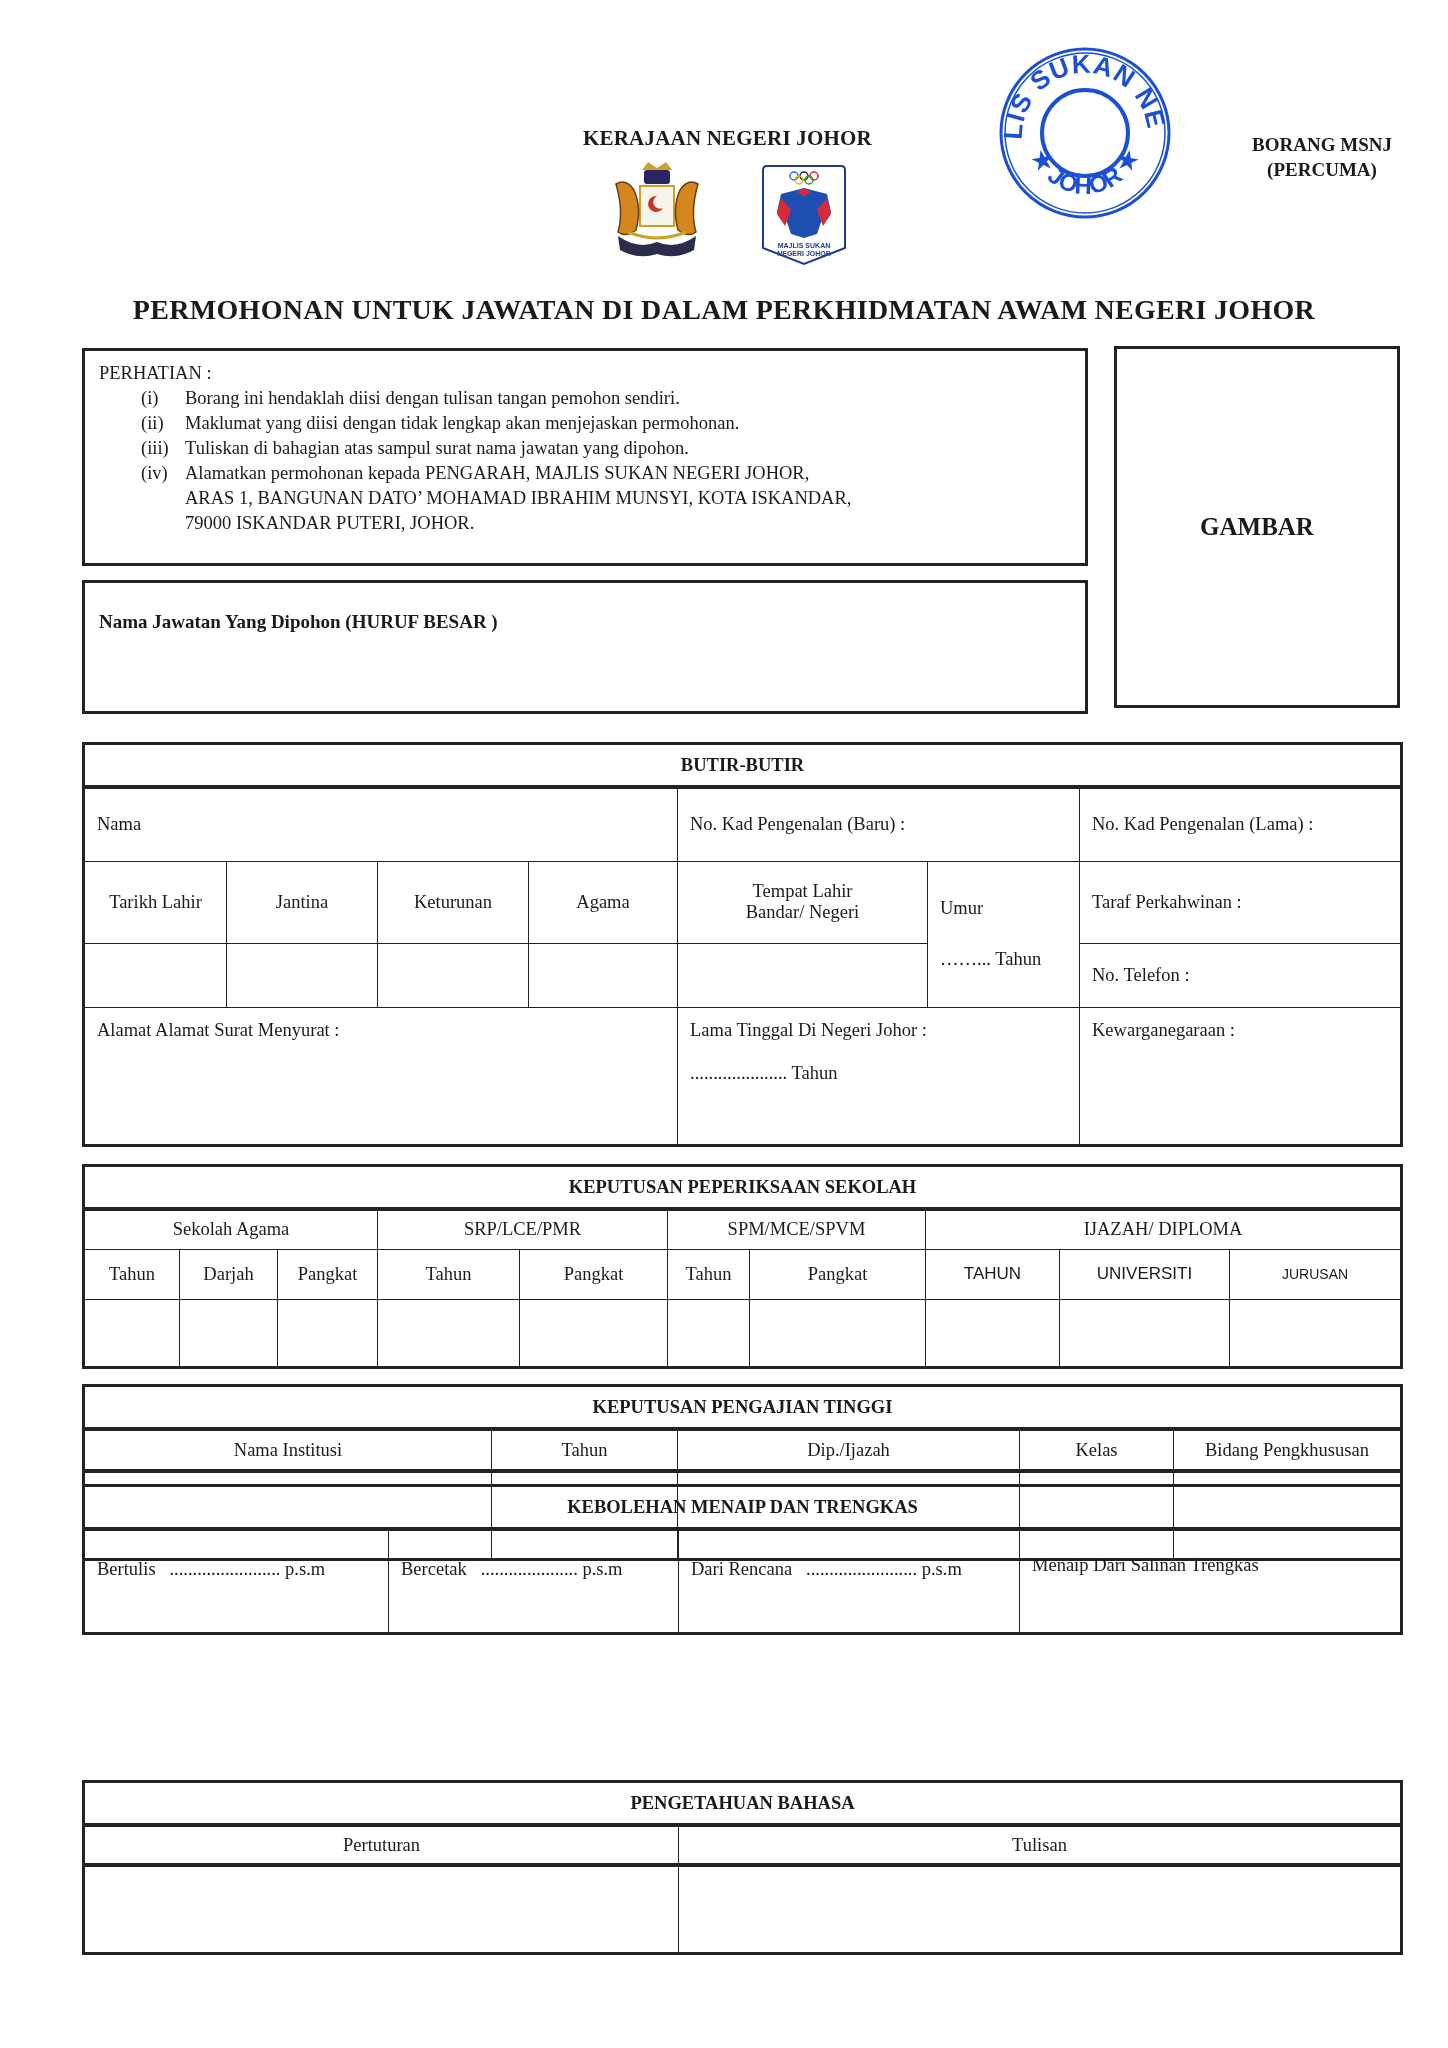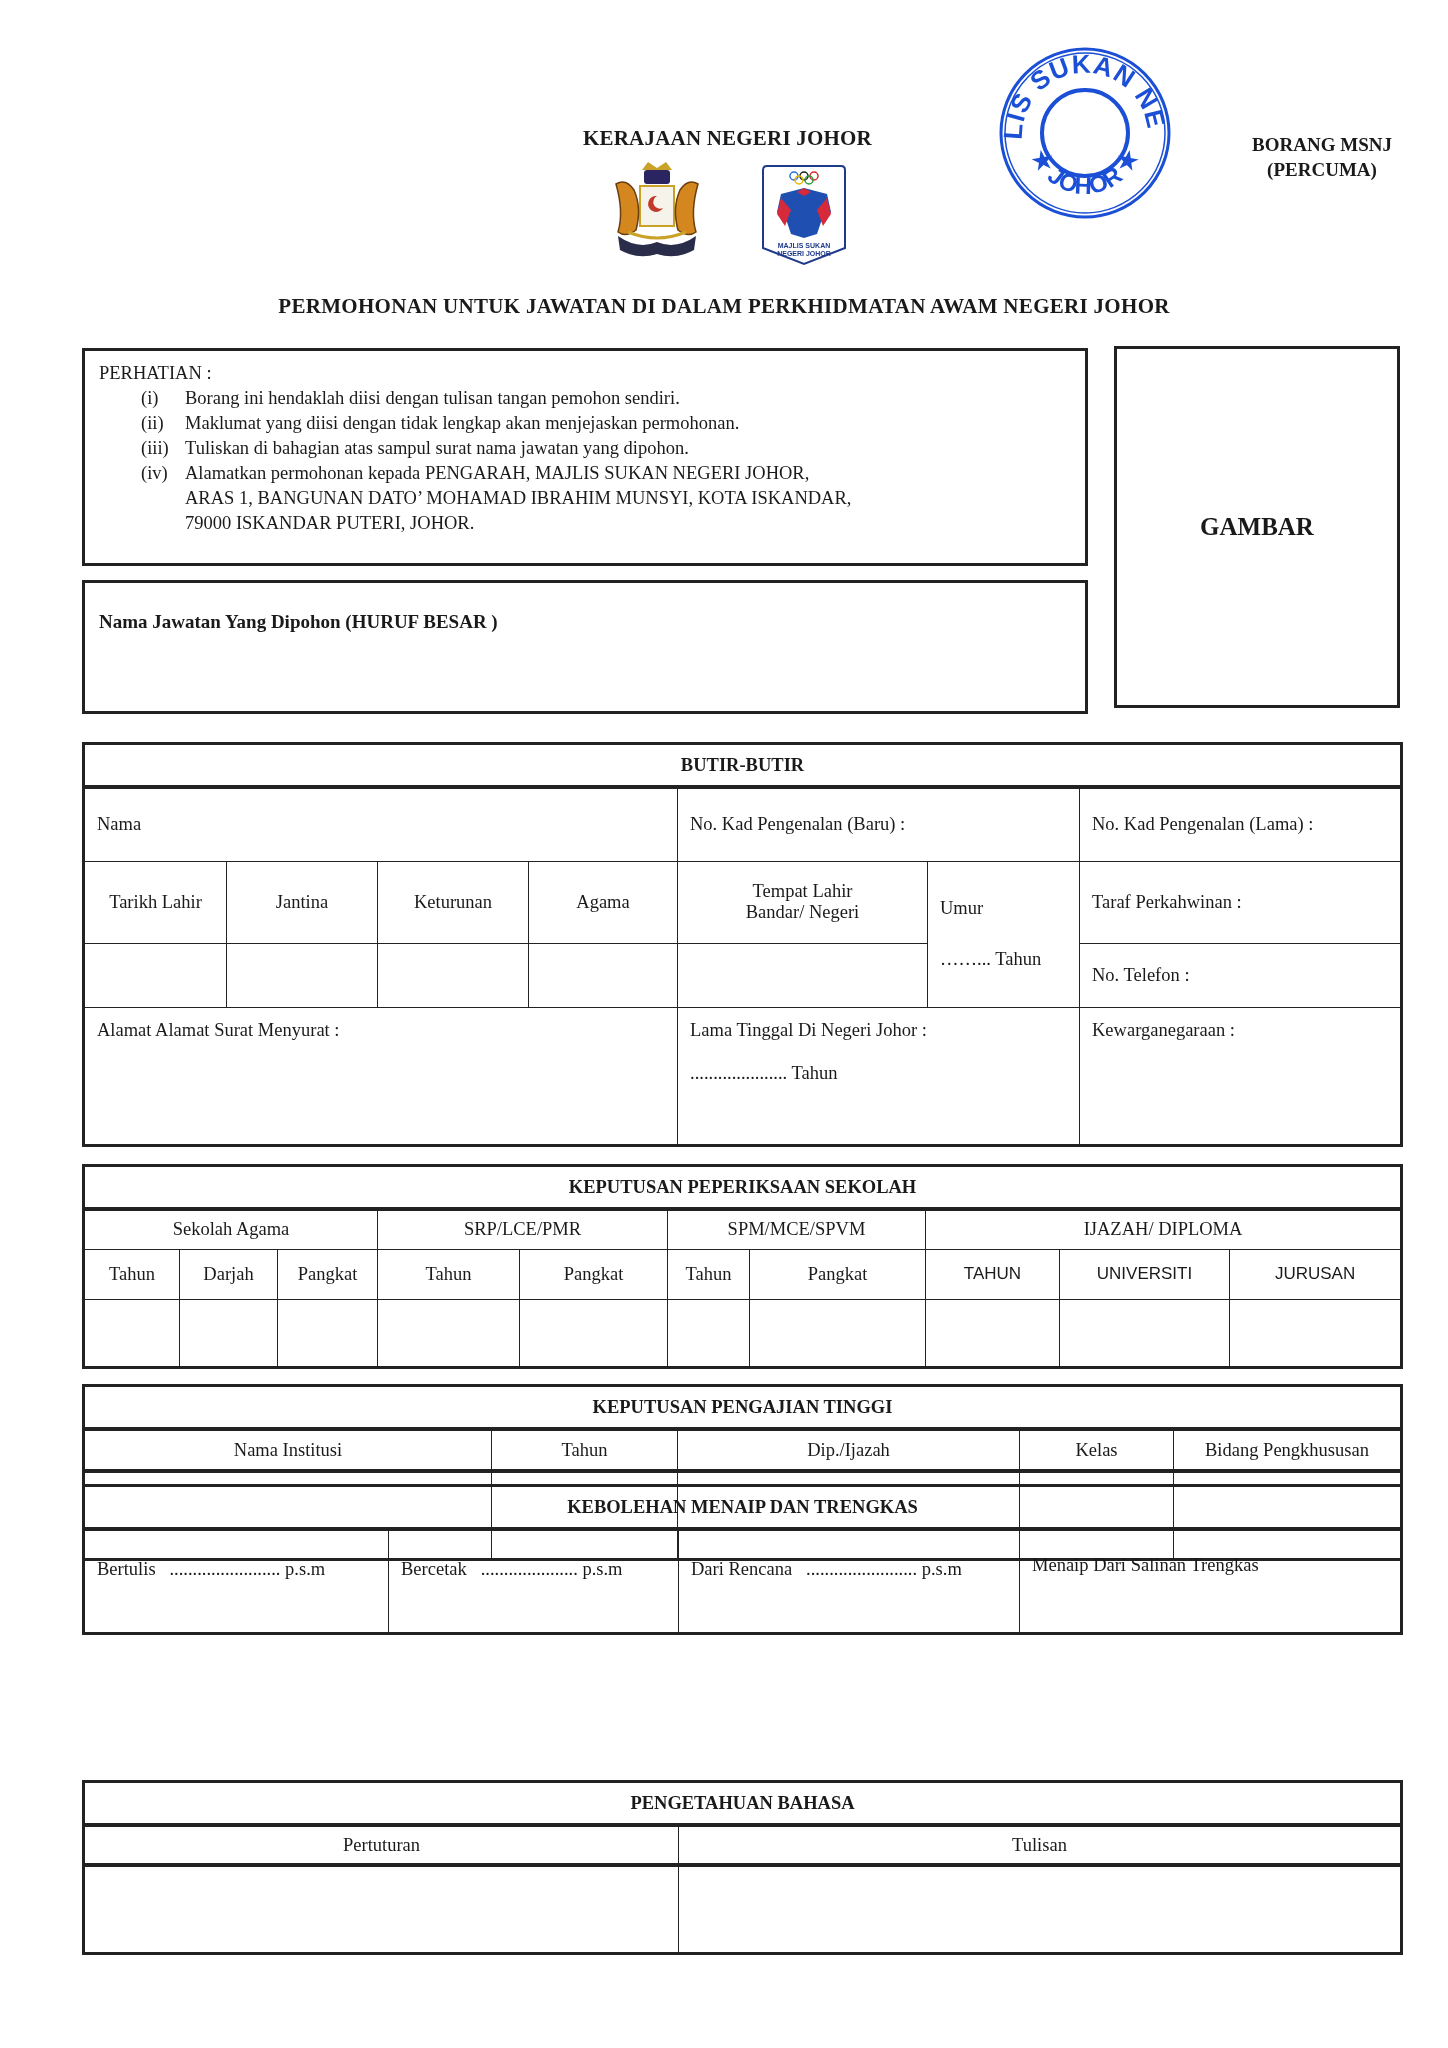--- a/index.html
+++ b/index.html
@@ -4,21 +4,21 @@
 <style>
   html, body { margin: 0; padding: 0; background: #ffffff; }
   body { width: 1448px; height: 2048px; position: relative; overflow: hidden;
          font-family: "Liberation Serif", "DejaVu Serif", serif; color: #1a1a1a; }
   .abs { position: absolute; }
   .bold { font-weight: normal; }
 
   
   .gov-title { left: 583px; top: 126px; font-size: 21px; font-weight: bold; letter-spacing: 0.2px; }
   .borang { left: 1232px; top: 132px; width: 180px; text-align: center; font-size: 19px; font-weight: bold; line-height: 25px; }
-  .main-title { left: 0; width: 1448px; top: 294px; text-align: center; font-size: 21px; font-weight: bold; letter-spacing: 0.3px; }
+  .main-title { left: 0; width: 1448px; top: 294px; text-align: center; font-size: 28px; font-weight: bold; letter-spacing: 0.3px; }
 
   
   .box { border: 3px solid #222; box-sizing: border-box; }
   .perhatian { left: 82px; top: 348px; width: 1006px; height: 218px; padding: 10px 14px; font-size: 18.5px; line-height: 25px; }
   .perhatian .row { display: flex; }
   .perhatian .num { width: 44px; padding-left: 42px; }
   .perhatian .txt { flex: 1; }
   .gambar { left: 1114px; top: 346px; width: 286px; height: 362px; display: flex; align-items: center; justify-content: center; font-weight: bold; font-size: 25px; }
   .jawatan { left: 82px; top: 580px; width: 1006px; height: 134px; padding: 28px 14px; font-size: 19px; font-weight: bold; }
 
@@ -206,21 +206,21 @@
   <tr style="height:50px">
     <td class="c">Tahun</td>
     <td class="c">Darjah</td>
     <td class="c">Pangkat</td>
     <td class="c">Tahun</td>
     <td class="c">Pangkat</td>
     <td class="c">Tahun</td>
     <td class="c">Pangkat</td>
     <td class="c" style="font-family:'Liberation Sans',sans-serif;font-size:17px">TAHUN</td>
     <td class="c" style="font-family:'Liberation Sans',sans-serif;font-size:17px">UNIVERSITI</td>
-    <td class="c" style="font-family:'Liberation Sans',sans-serif;font-size:17px">JURUSAN</td>
+    <td class="c" style="font-family:'Liberation Sans',sans-serif;font-size:14px">JURUSAN</td>
   </tr>
   <tr style="height:68px">
     <td></td>
         <td></td>
     <td></td>
         <td></td>
     <td></td>
         <td></td>
     <td></td>
         <td></td>

